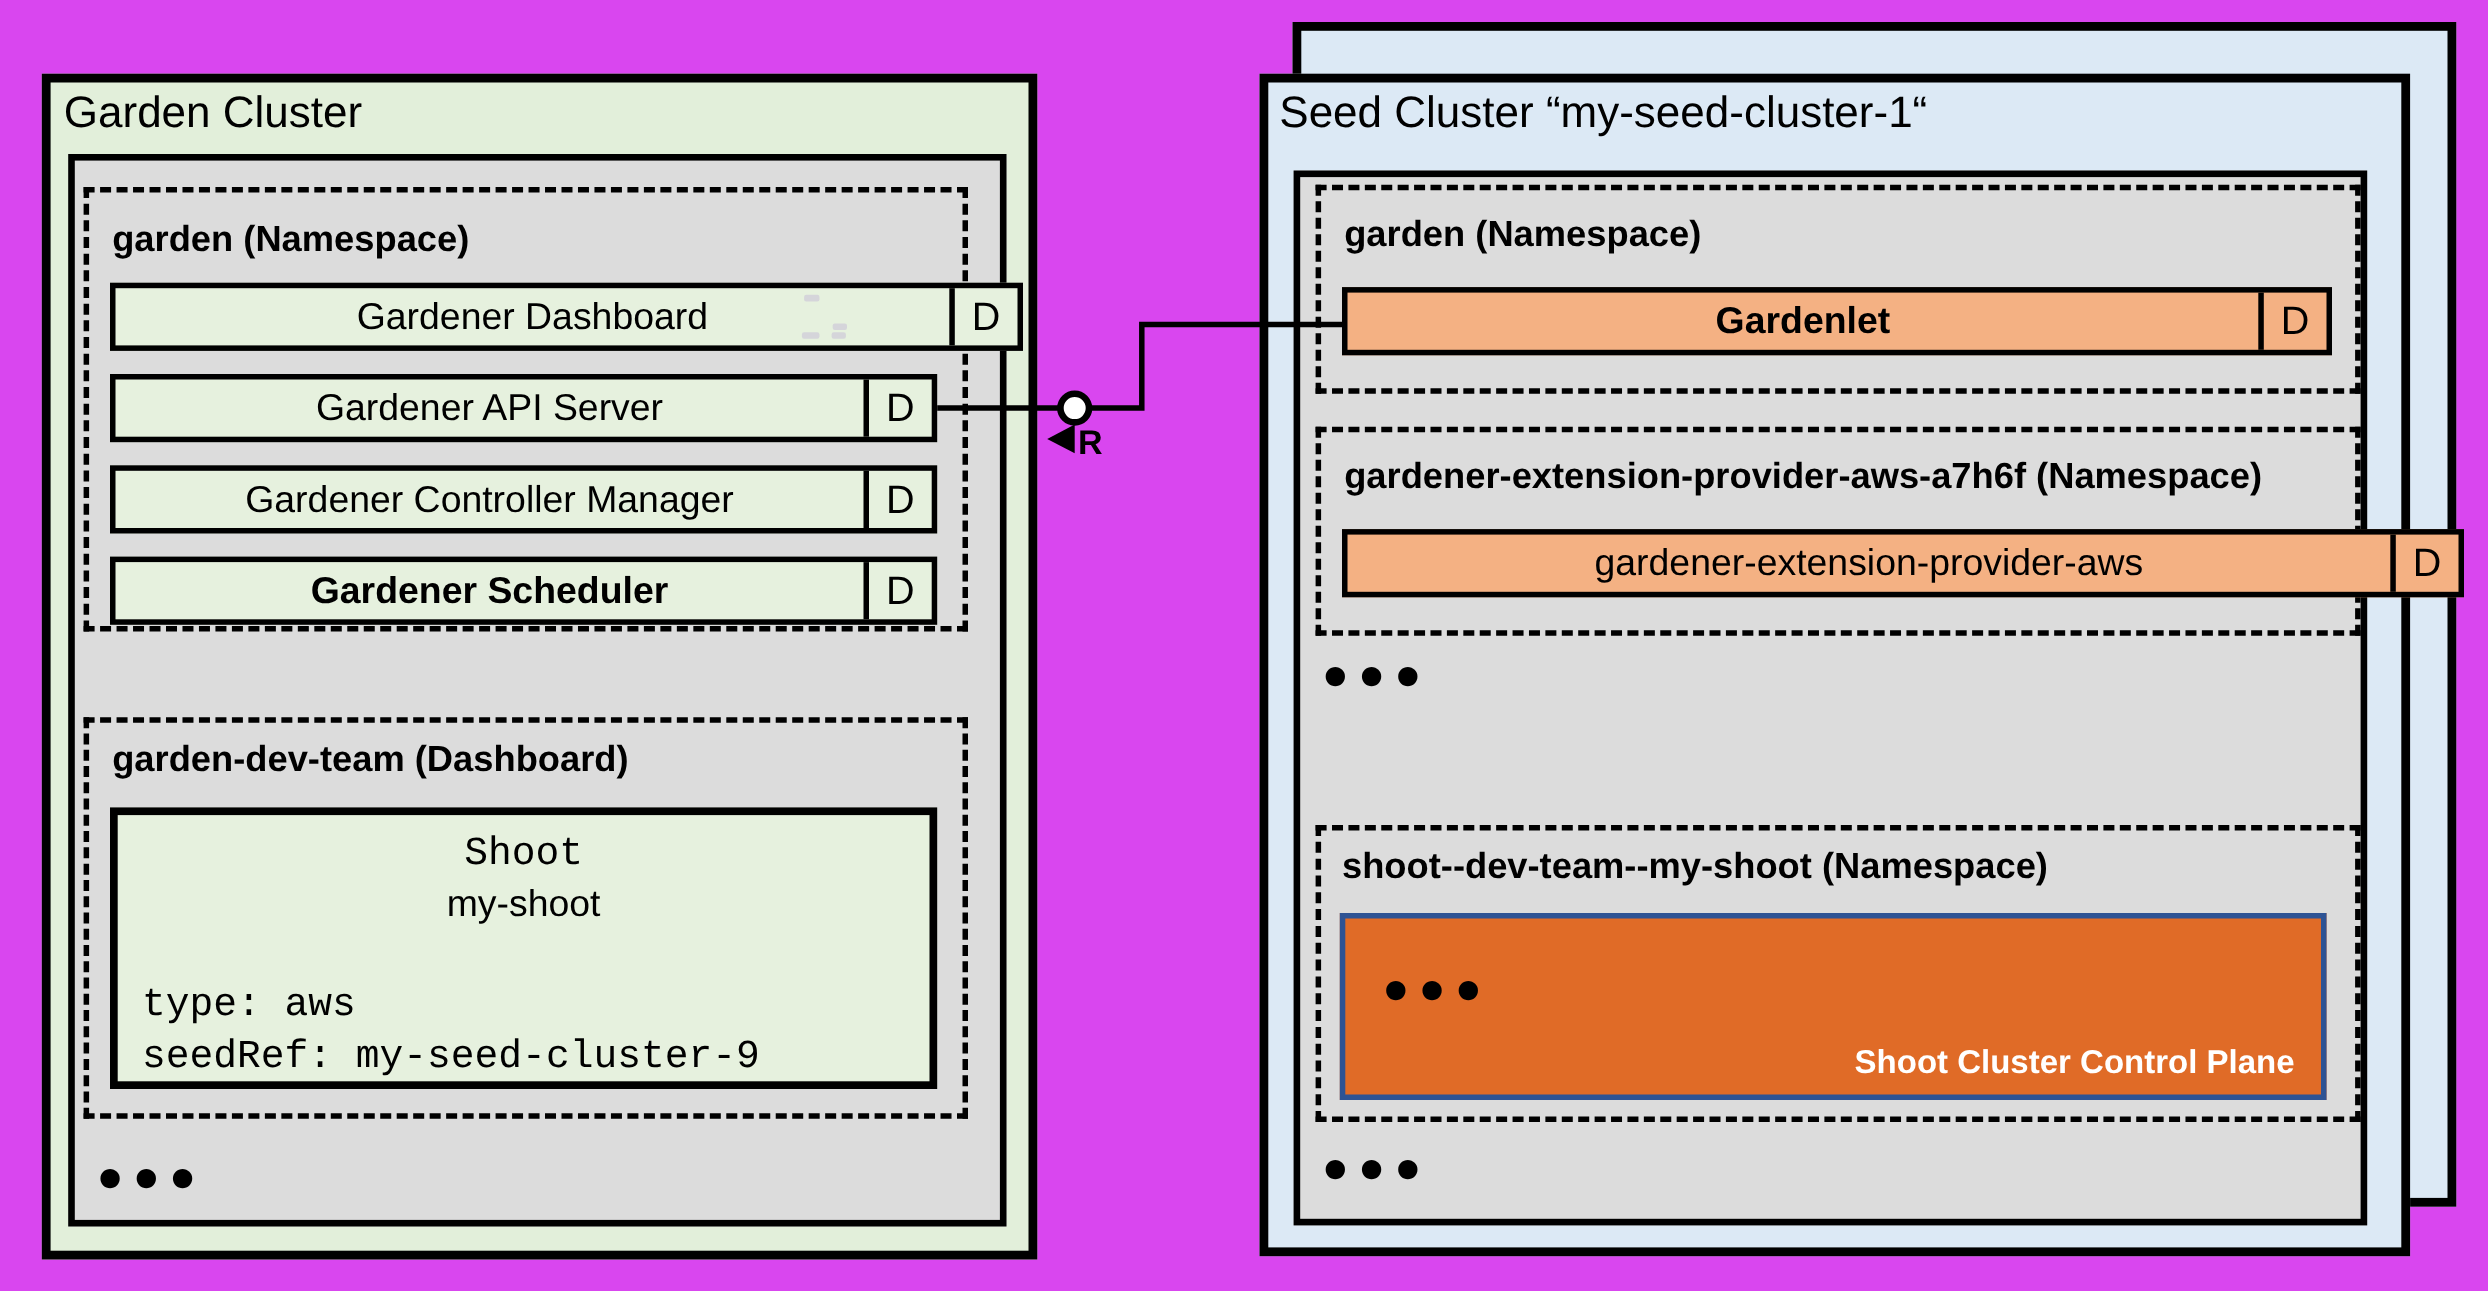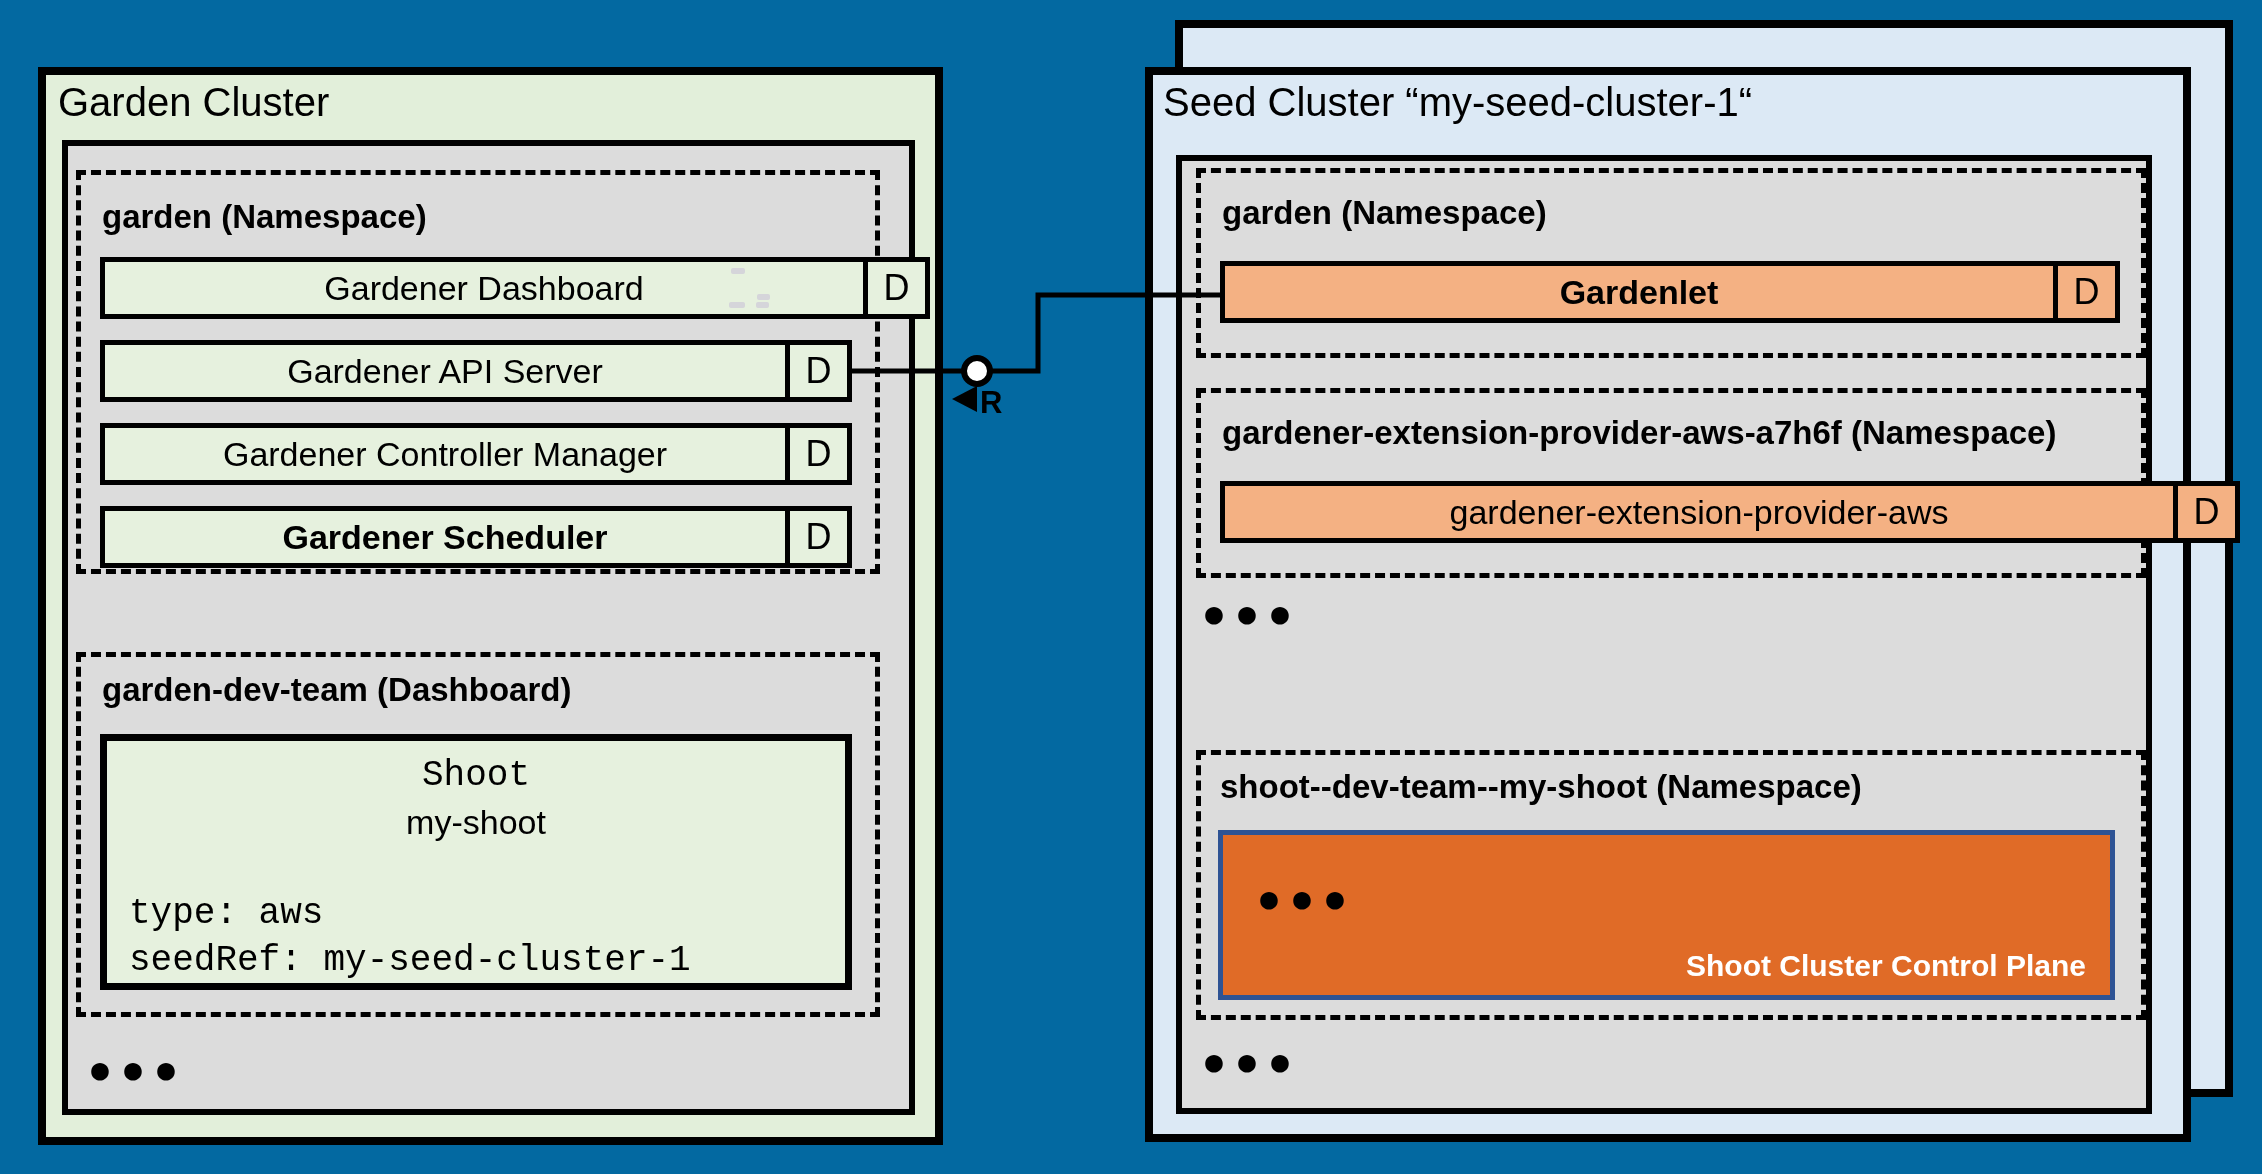--- a/index.html
+++ b/index.html
@@ -3,21 +3,21 @@
 <meta charset="utf-8">
 <style>
   :root{
     --garden-bg:#e2efda; --row-green:#e6f1de; --panel-gray:#dcdcdc;
     --seed-bg:#dce9f5; --component-orange:#f4b183;
     --control-plane-orange:#e06b27; --control-plane-border:#2e5394;
     --line-black:#000000;
   }
   html,body{margin:0;padding:0;background:#fff;}
   .canvas{
-    position:relative;width:2262px;height:1174px;background:#0369a1;overflow:hidden;
+    position:relative;width:2262px;height:1174px;background:#d946ef;overflow:hidden;
     font-family:"Liberation Sans", sans-serif;color:#000;
   }
   .abs{position:absolute;box-sizing:border-box;}
   .cluster-title{font-size:40px;font-weight:400;white-space:nowrap;}
   .panel{background:var(--panel-gray,#dcdcdc);border:6px solid var(--line-black,#000);}
   .ns{border:5px dashed var(--line-black,#000);background:transparent;}
   .ns-label{font-size:33px;font-weight:700;white-space:nowrap;}
   .row{
     display:flex;align-items:stretch;background:var(--row-green,#e6f1de);
     border:5px solid var(--line-black,#000);height:62px;
@@ -85,21 +85,21 @@
     <div class="badge">D</div>
   </div>
 
   <div class="abs ns" style="left:76px;top:652px;width:804px;height:365px;"></div>
   <div class="abs ns-label" style="left:102px;top:671px;">garden-dev-team (Dashboard)</div>
 
   <div class="abs shoot-card" style="left:100px;top:734px;width:752px;height:256px;">
     <div class="shoot-kind">Shoot</div>
     <div class="shoot-name">my-shoot</div>
     <div class="spec-line" style="top:152px;">type: aws</div>
-    <div class="spec-line" style="top:199px;">seedRef: my-seed-cluster-1</div>
+    <div class="spec-line" style="top:199px;">seedRef: my-seed-cluster-9</div>
   </div>
 
   <div class="abs dots" style="left:84px;top:1048px;">•••</div>
 
   <div class="abs" style="left:1175px;top:20px;width:1058px;height:1077px;background:var(--seed-bg,#dce9f5);border:8px solid var(--line-black,#000);"></div>
 
   <div class="abs" style="left:1145px;top:67px;width:1046px;height:1075px;background:var(--seed-bg,#dce9f5);border:8px solid var(--line-black,#000);"></div>
 
   <div class="abs cluster-title" style="left:1163px;top:80px;">Seed Cluster “my-seed-cluster-1“</div>
 

